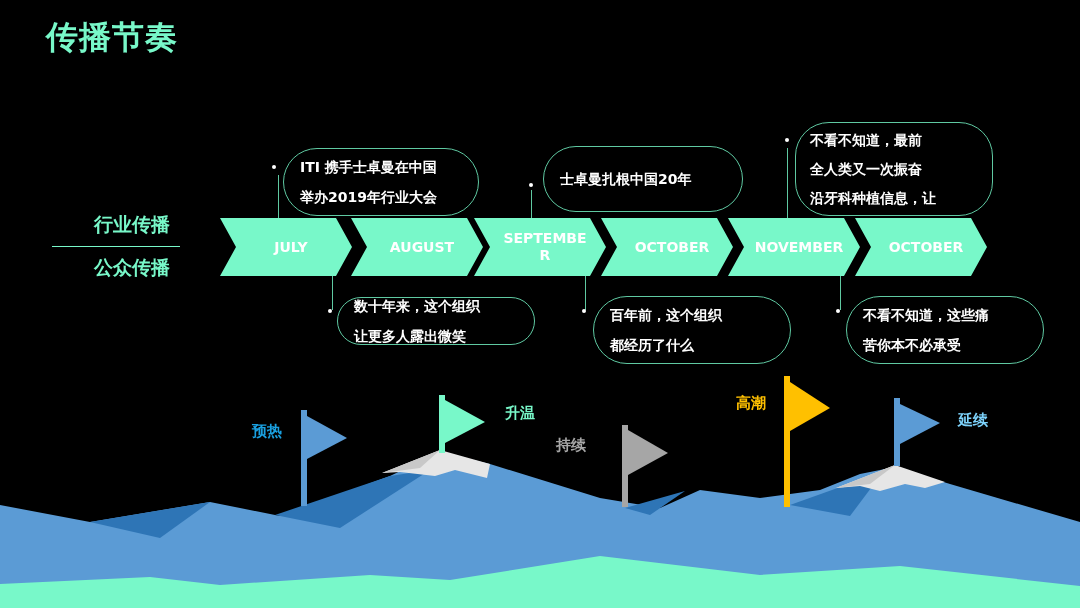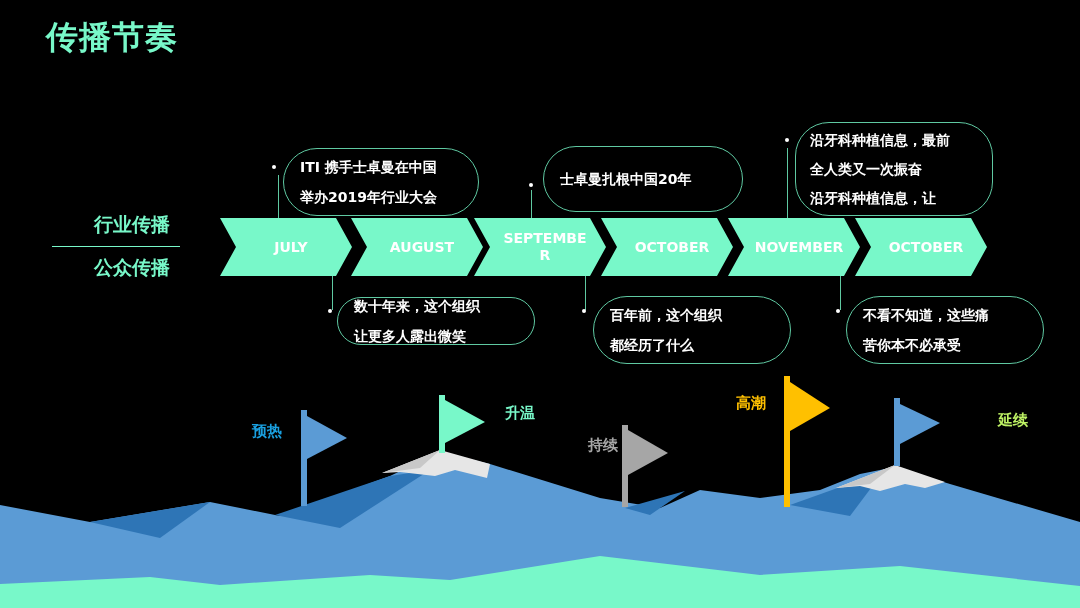--- a/index.html
+++ b/index.html
@@ -71,21 +71,21 @@
 
 <div class="abs dot" style="left:529px;top:183px;"></div>
 <div class="abs vline" style="left:531px;top:190px;height:28px;"></div>
 <div class="abs bubble" style="left:543px;top:146px;width:200px;height:66px;">
   <div>士卓曼扎根中国20年</div>
 </div>
 
 <div class="abs dot" style="left:785px;top:138px;"></div>
 <div class="abs vline" style="left:787px;top:148px;height:70px;"></div>
 <div class="abs bubble" style="left:795px;top:122px;width:198px;height:94px;padding-left:14px;line-height:29px;">
-  <div>沿牙科种植信息，最前</div>
+  <div>不看不知道，最前</div>
   <div>全人类又一次振奋</div>
   <div>沿牙科种植信息，让</div>
 </div>
 
 <div class="abs vline" style="left:332px;top:276px;height:34px;"></div>
 <div class="abs dot" style="left:328px;top:309px;"></div>
 <div class="abs bubble" style="left:337px;top:297px;width:198px;height:48px;">
   <div>数十年来，这个组织</div>
   <div>让更多人露出微笑</div>
 </div>
@@ -130,25 +130,25 @@
 <svg class="abs" style="left:438px;top:395px;" width="50" height="58">
   <rect x="1" y="0" width="6" height="58" fill="#78f8c9"></rect>
   <polygon points="7,5 47,27 7,48" fill="#78f8c9"></polygon>
 </svg>
 <div class="abs flag-label" style="left:505px;top:404px;color:#78f8c9;">升温</div>
 
 <svg class="abs" style="left:621px;top:425px;" width="50" height="82">
   <rect x="1" y="0" width="6" height="82" fill="#a6a6a6"></rect>
   <polygon points="7,5 47,28 7,50" fill="#a6a6a6"></polygon>
 </svg>
-<div class="abs flag-label" style="left:588px;top:436px;color:#a6a6a6;">持续</div>
+<div class="abs flag-label" style="left:556px;top:436px;color:#a6a6a6;">持续</div>
 
 <svg class="abs" style="left:783px;top:376px;" width="50" height="131">
   <rect x="1" y="0" width="6" height="131" fill="#ffc000"></rect>
   <polygon points="7,6 47,32 7,55" fill="#ffc000"></polygon>
 </svg>
 <div class="abs flag-label" style="left:736px;top:394px;color:#ffc000;">高潮</div>
 
 <svg class="abs" style="left:893px;top:398px;" width="50" height="68">
   <rect x="1" y="0" width="6" height="68" fill="#5b9bd5"></rect>
   <polygon points="7,6 47,25 7,46" fill="#5b9bd5"></polygon>
 </svg>
-<div class="abs flag-label" style="left:998px;top:411px;color:#bef264;">延续</div>
+<div class="abs flag-label" style="left:958px;top:411px;color:#7dd3fc;">延续</div>
 
 </body></html>

